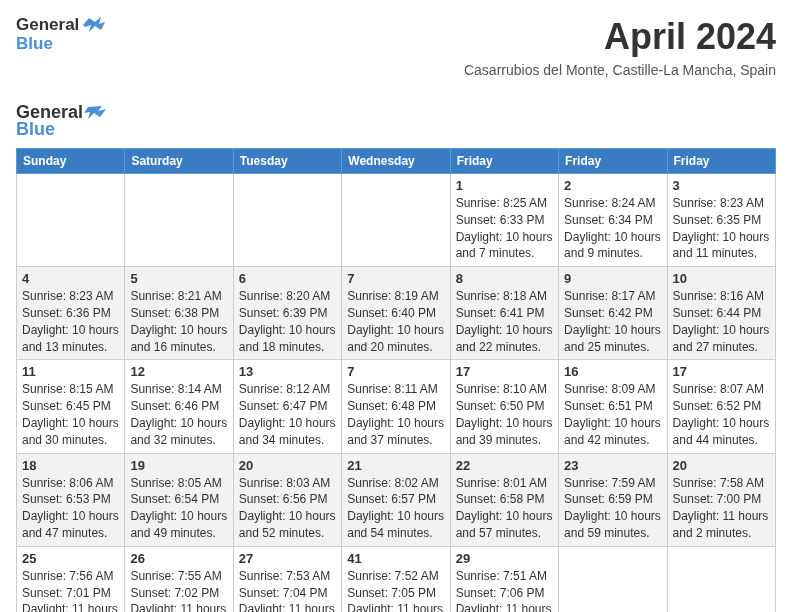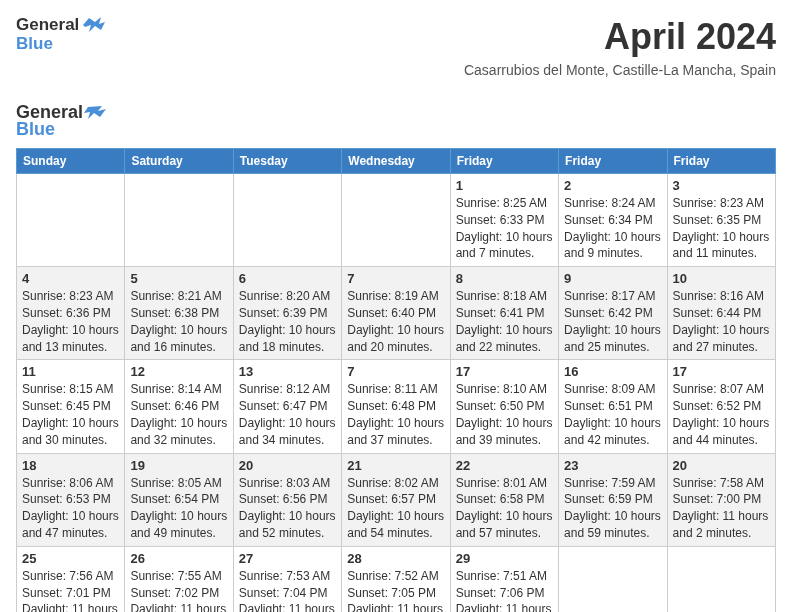--- a/index.html
+++ b/index.html
@@ -224,21 +224,21 @@
         </td>
         <td>
           <span class="day-number">26</span>
           <div class="day-info">Sunrise: 7:55 AM<br>Sunset: 7:02 PM<br>Daylight: 11 hours<br>and 7 minutes.</div>
         </td>
         <td>
           <span class="day-number">27</span>
           <div class="day-info">Sunrise: 7:53 AM<br>Sunset: 7:04 PM<br>Daylight: 11 hours<br>and 10 minutes.</div>
         </td>
         <td>
-          <span class="day-number">28</span>
+          <span class="day-number">41</span>
           <div class="day-info">Sunrise: 7:52 AM<br>Sunset: 7:05 PM<br>Daylight: 11 hours<br>and 12 minutes.</div>
         </td>
         <td>
           <span class="day-number">29</span>
           <div class="day-info">Sunrise: 7:51 AM<br>Sunset: 7:06 PM<br>Daylight: 11 hours<br>and 15 minutes.</div>
         </td>
         <td class="empty-cell"></td>
         <td class="empty-cell"></td>
       </tr>
     </tbody>

